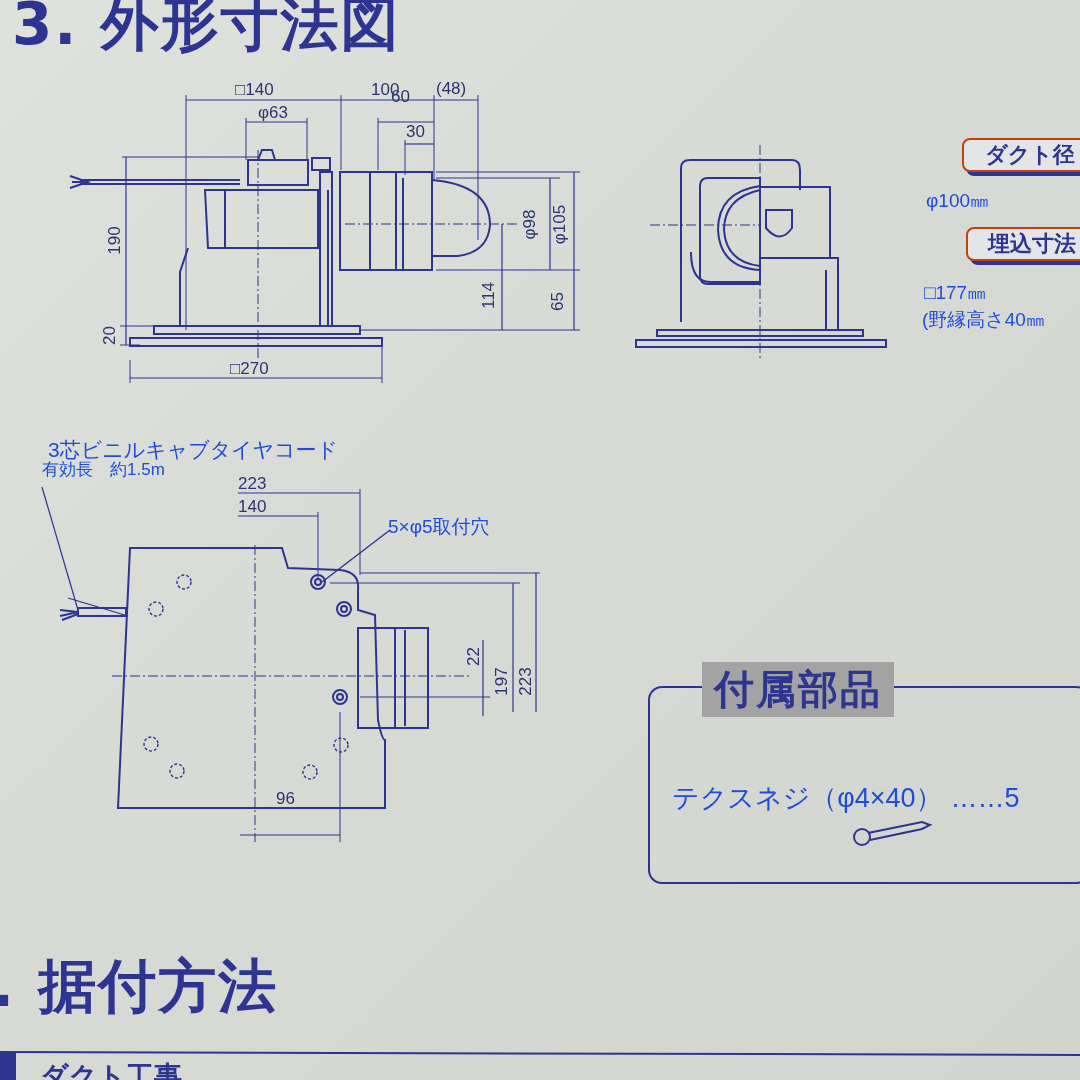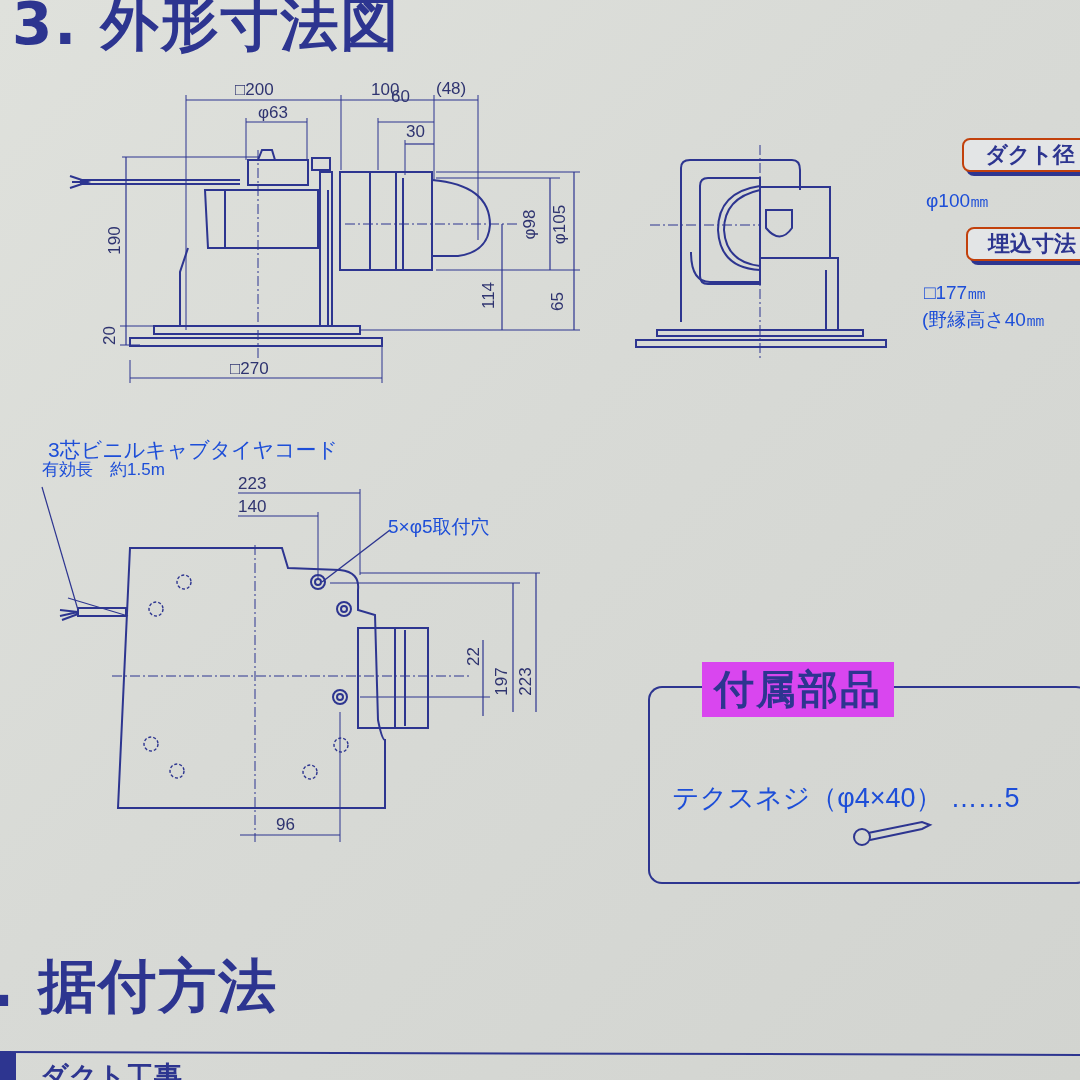--- a/index.html
+++ b/index.html
@@ -136,21 +136,21 @@
     </g>
 
     <circle cx="862" cy="837" r="8"></circle>
     <path d="M868 833 L922 822 L930 825 L922 829 L870 840"></path>
 
     <line x1="0" y1="1052" x2="1080" y2="1055" stroke-width="2"></line>
   </g>
   <rect x="0" y="1052" width="16" height="28" fill="#2d3590"></rect>
 </svg>
 
-<div class="abs dim" style="left:235px; top:81px;">□200</div>
+<div class="abs dim" style="left:235px; top:81px;">□140</div>
 <div class="abs dim" style="left:258px; top:104px;">φ63</div>
 <div class="abs dim" style="left:371px; top:81px;">100</div>
 <div class="abs dim" style="left:436px; top:80px;text-align:right;">(48)</div>
 <div class="abs dim" style="left:391px; top:88px;">60</div>
 <div class="abs dim" style="left:406px; top:123px;text-align:right;">30</div>
 <div class="abs dim vtext" style="left:100px; top:232px;">190</div>
 <div class="abs dim vtext" style="left:100px; top:327px;">20</div>
 <div class="abs dim" style="left:230px; top:360px;">□270</div>
 <div class="abs dim vtext" style="left:475px; top:287px;">114</div>
 <div class="abs dim vtext" style="left:548px; top:293px;">65</div>
@@ -164,22 +164,22 @@
 <div class="abs plain" style="left:922px; top:307px;">(野縁高さ40㎜</div>
 
 <div class="abs plain" style="left:48px; top:436px; font-size:21px;">3芯ビニルキャブタイヤコード</div>
 <div class="abs plain" style="left:42px; top:458px; font-size:17px;text-align:right;">有効長　約1.5m</div>
 <div class="abs dim" style="left:238px; top:475px;">223</div>
 <div class="abs dim" style="left:238px; top:498px;">140</div>
 <div class="abs plain" style="left:388px; top:514px; font-size:19px;">5×φ5取付穴</div>
 <div class="abs dim vtext" style="left:464px; top:648px;">22</div>
 <div class="abs dim vtext" style="left:487px; top:673px;">197</div>
 <div class="abs dim vtext" style="left:511px; top:673px;">223</div>
-<div class="abs dim" style="left:276px; top:816px;">96</div>
+<div class="abs dim" style="left:276px; top:790px;">96</div>
 
 <div class="parts-box" style="left:648px; top:686px; width:440px; height:194px;"></div>
-<div class="abs h1" style="left:702px; top:662px; font-size:40px; background:#d946ef; padding:0 12px;">付属部品</div>
+<div class="abs h1" style="left:702px; top:662px; font-size:40px; background:#a3a3a3; padding:0 12px;">付属部品</div>
 <div class="abs plain" style="left:672px; top:780px; font-size:27px;">
   <span>テクスネジ（φ4×40）</span><span style="margin-left:8px;">……5</span>
 </div>
 
 <div class="abs h1" style="left:-8px; top:948px; font-size:58px;">. 据付方法</div>
 <div class="abs" style="left:40px; top:1058px; font-size:28px; color:#2d3590; font-weight:bold;">ダクト工事</div>
 
 </body></html>

